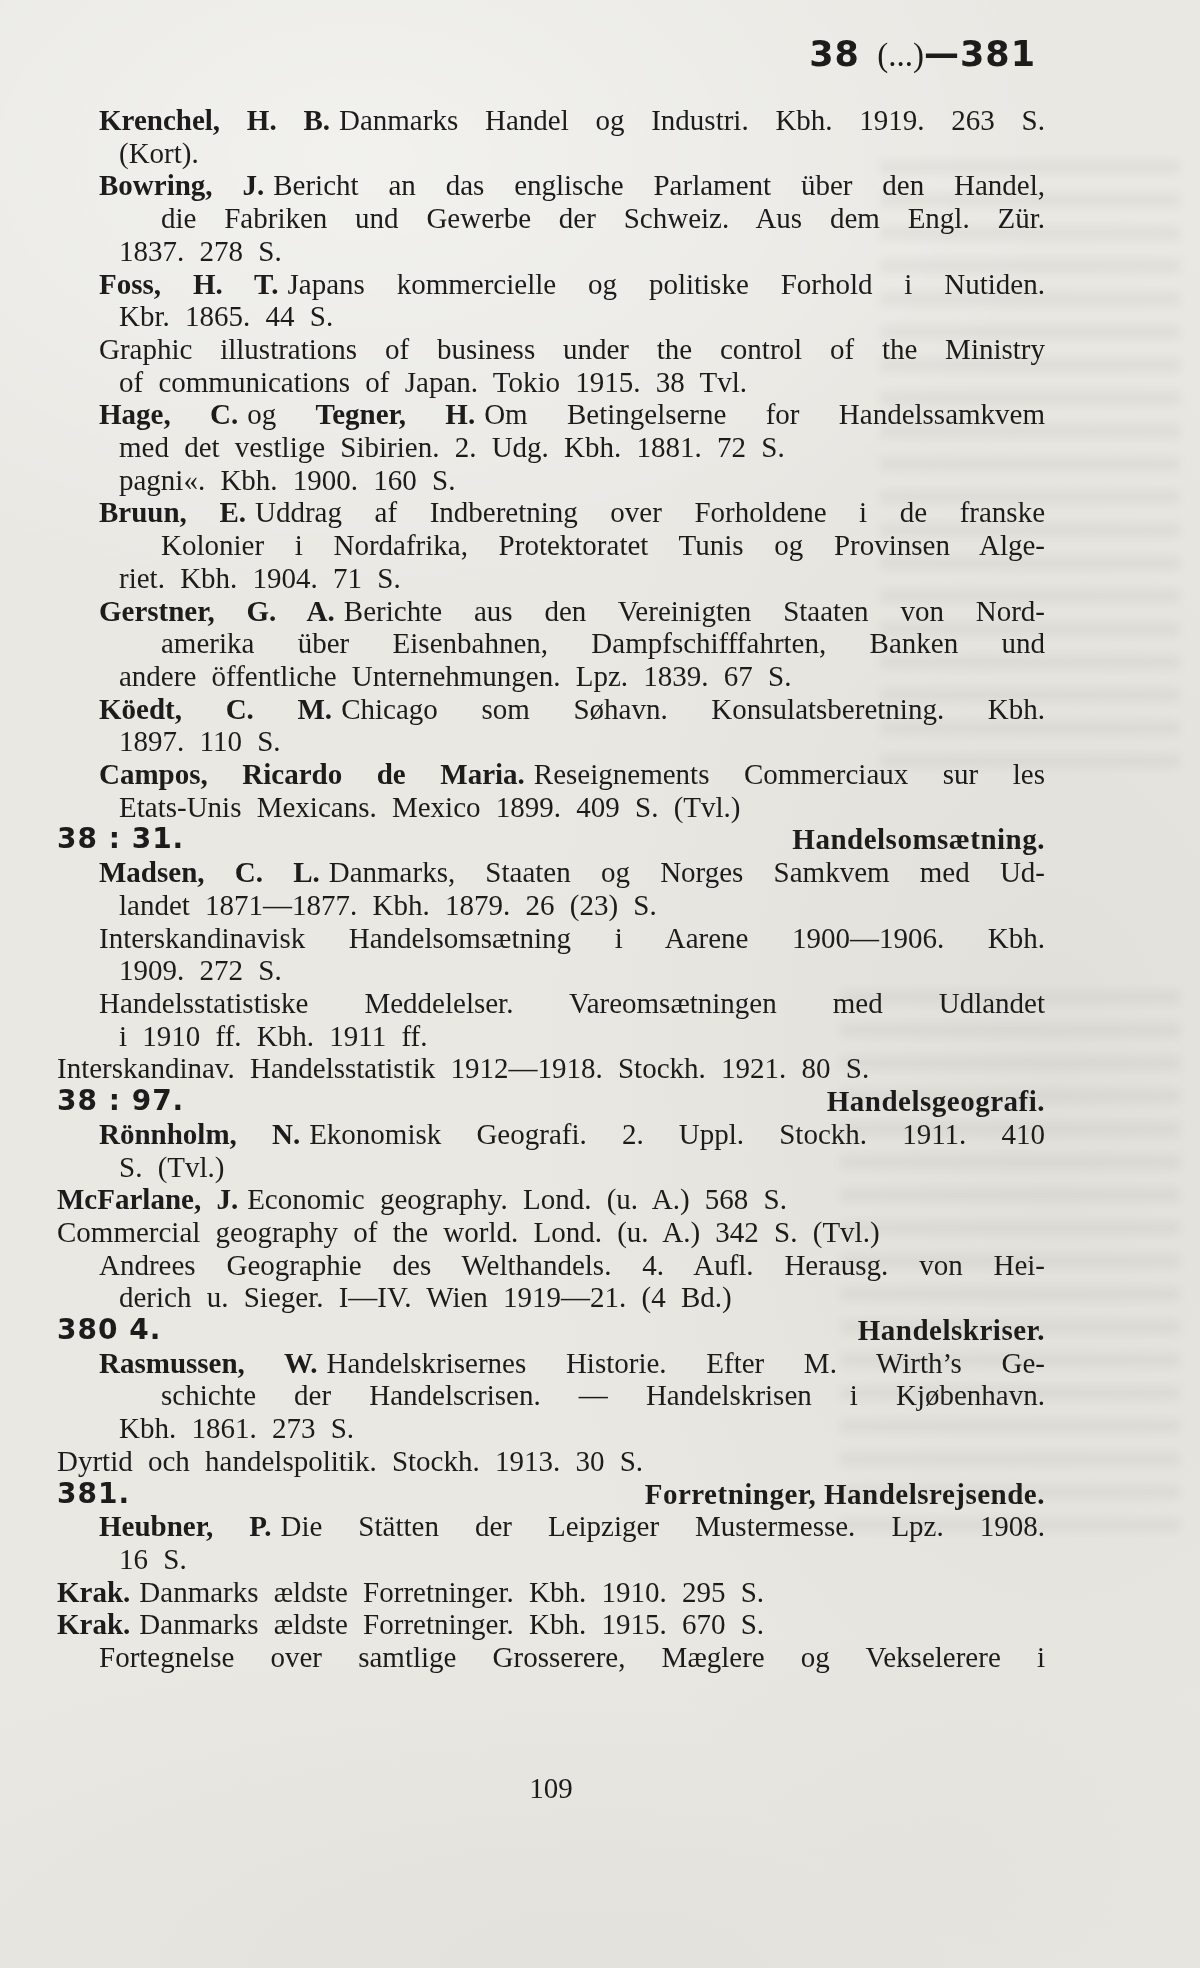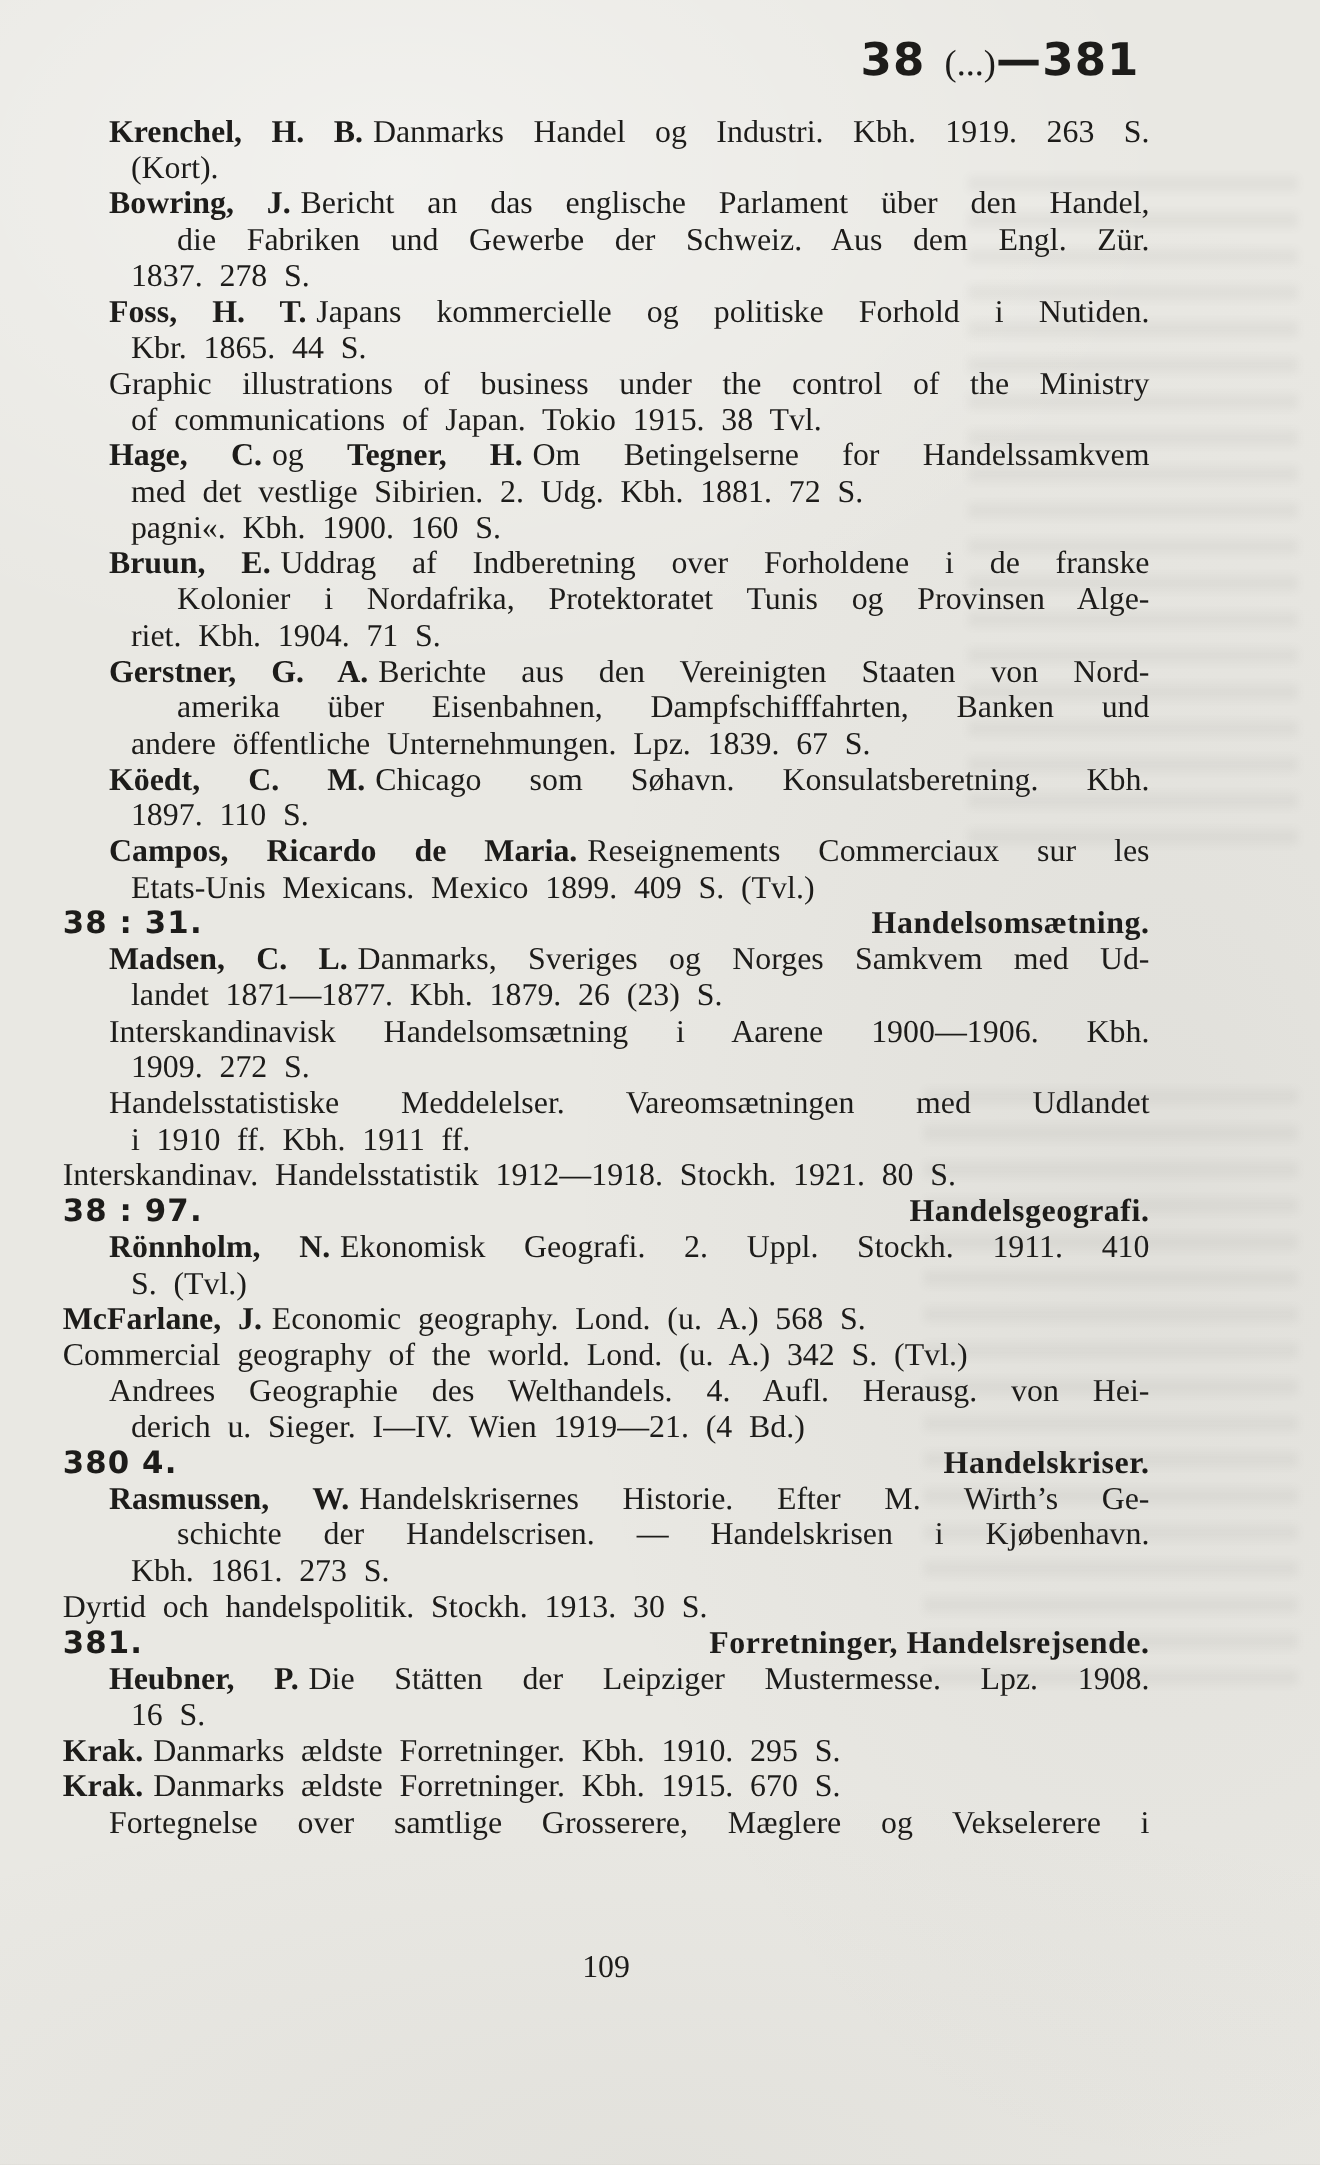--- a/index.html
+++ b/index.html
@@ -17,21 +17,21 @@
     overflow:hidden;
   }
   .running-header{
     position:absolute; top:36px; left:57px; width:988px;
     text-align:right;
     font-size:33px; line-height:36px;
     white-space:nowrap;
   }
   .running-header .seg.bold{
     font-family:"DejaVu Sans", sans-serif;
-    font-weight:700; font-size:41px; letter-spacing:1px;
+    font-weight:700; font-size:35px; letter-spacing:1px;
   }
   .content{
     position:absolute; top:104px; left:57px; width:988px;
   }
   .line{
     font-size:29px; line-height:32.7px;
     word-spacing:8px;
     text-align:left;
     white-space:nowrap;
   }
@@ -123,21 +123,21 @@
       </div>
       <div class="entry">
         <div class="line jline"><span class="seg bold">Campos, Ricardo de Maria.</span><span class="seg">Reseignements Commerciaux sur les</span></div>
         <div class="line cont"><span class="seg">Etats-Unis Mexicans. Mexico 1899. 409 S. (Tvl.)</span></div>
       </div>
       <div class="section-row">
         <span class="section-number">38 : 31.</span>
         <span class="section-title">Handelsomsætning.</span>
       </div>
       <div class="entry">
-        <div class="line jline"><span class="seg bold">Madsen, C. L.</span><span class="seg">Danmarks, Sveriges og Norges Samkvem med Ud-</span></div>
+        <div class="line jline"><span class="seg bold">Madsen, C. L.</span><span class="seg">Danmarks, Staaten og Norges Samkvem med Ud-</span></div>
         <div class="line cont"><span class="seg">landet 1871—1877. Kbh. 1879. 26 (23) S.</span></div>
       </div>
       <div class="entry">
         <div class="line jline"><span class="seg">Interskandinavisk Handelsomsætning i Aarene 1900—1906. Kbh.</span></div>
         <div class="line cont"><span class="seg">1909. 272 S.</span></div>
       </div>
       <div class="entry">
         <div class="line jline"><span class="seg">Handelsstatistiske Meddelelser. Vareomsætningen med Udlandet</span></div>
         <div class="line cont"><span class="seg">i 1910 ff. Kbh. 1911 ff.</span></div>
       </div>

